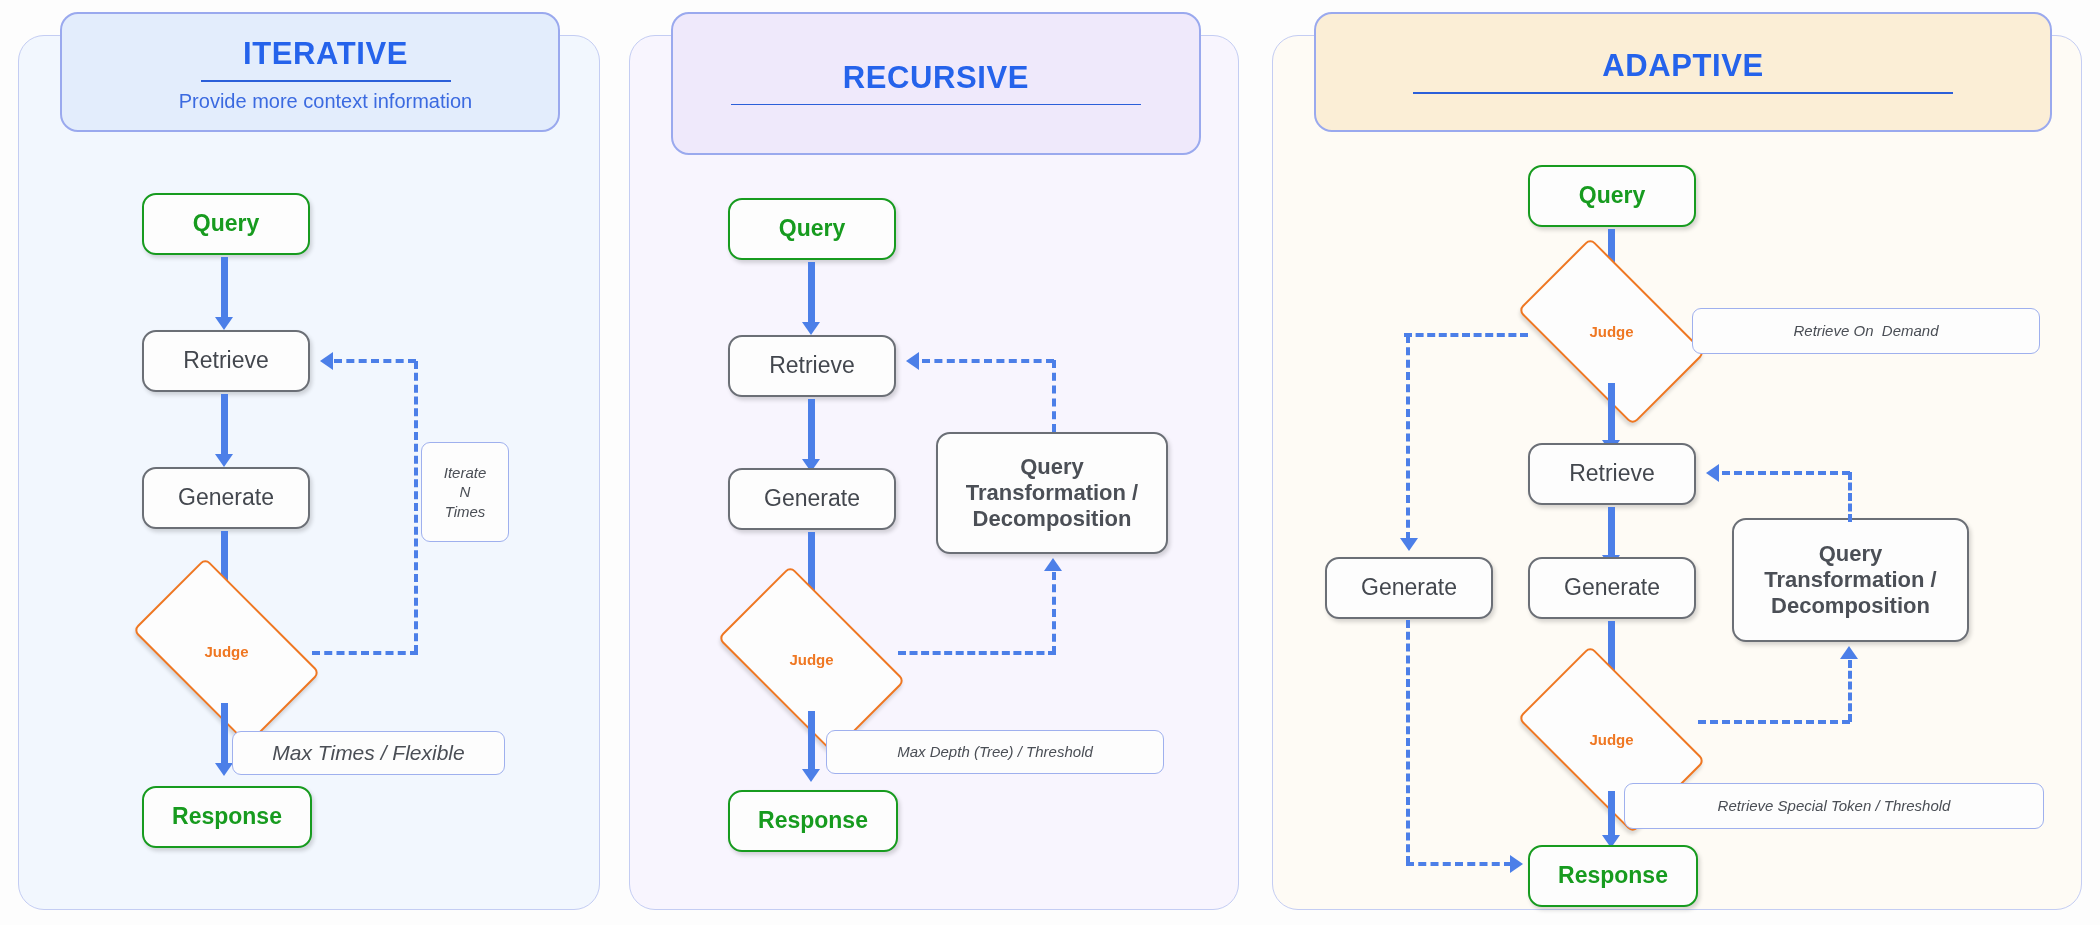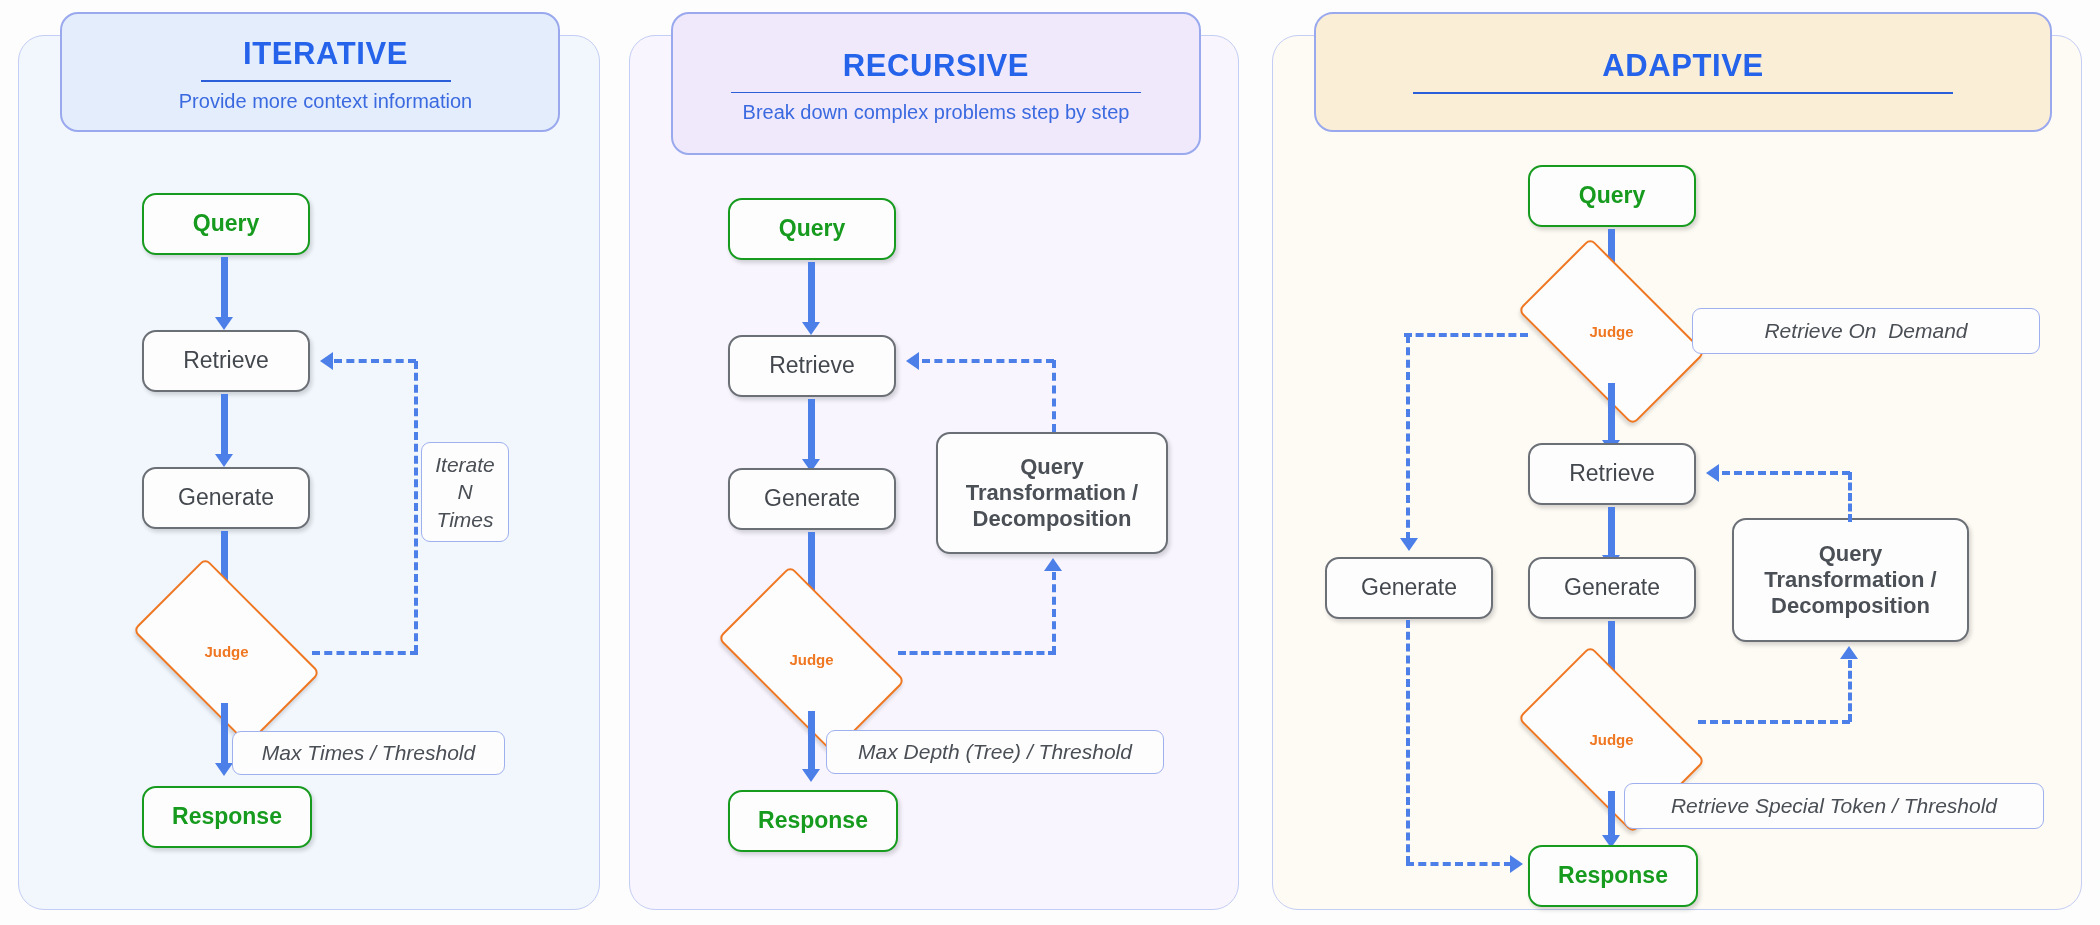--- a/index.html
+++ b/index.html
@@ -98,21 +98,21 @@
 
   
   .note {
     position: absolute;
     background: #fdfdfd;
     border: 1.3px solid #9fb0ee;
     border-radius: 9px;
     display: flex; align-items: center; justify-content: center;
     color: #4a4e55;
     font-style: italic;
-    font-size: 21px;
+    font-size: 15px;
     line-height: 1.3;
     text-align: center;
     white-space: pre;
   }
 
   
   .arrow-solid { position: absolute; background: #4c7fe8; }
   .arrow-head {
     position: absolute; width: 0; height: 0;
   }
@@ -183,29 +183,28 @@
 
     <div class="dash-h" style="left:312px; top:651px; width:106px;"></div>
     <div class="dash-v" style="left:414px; top:361px; height:292px;"></div>
     <div class="dash-h" style="left:334px; top:359px; width:82px;"></div>
     <div class="arrow-head head-left" style="left:320px; top:352px;"></div>
 
     <div class="note" style="left:421px; top:442px; width:88px; height:100px;">Iterate
 N
 Times</div>
 
-    <div class="note" style="left:232px; top:731px; width:273px; height:44px; font-size:21px;">Max Times / Threshold</div>
+    <div class="note" style="left:232px; top:731px; width:273px; height:44px; font-size:21px;">Max Times / Flexible</div>
   </div>
 
   <div class="p-rec">
     <div class="panel-body" style="left:629px; top:35px; width:610px; height:875px;"></div>
     <div class="panel-header" style="left:671px; top:12px; width:530px; height:143px;">
       <div class="panel-title">RECURSIVE</div>
       <div class="title-rule" style="width:410px;"></div>
-      <div class="panel-sub">Break down complex problems step by step</div>
     </div>
 
     <div class="node terminal" style="left:728px; top:198px; width:168px; height:62px;">Query</div>
     <div class="arrow-solid" style="left:808px; top:262px; width:7px; height:62px;"></div>
     <div class="arrow-head head-down" style="left:802px; top:322px;"></div>
 
     <div class="node process" style="left:728px; top:335px; width:168px; height:62px;">Retrieve</div>
     <div class="arrow-solid" style="left:808px; top:399px; width:7px; height:62px;"></div>
     <div class="arrow-head head-down" style="left:802px; top:459px;"></div>
 
@@ -233,21 +232,21 @@
 
     <div class="dash-v" style="left:1052px; top:360px; height:72px;"></div>
     <div class="dash-h" style="left:922px; top:359px; width:132px;"></div>
     <div class="arrow-head head-left" style="left:906px; top:352px;"></div>
 
     <div class="note" style="left:826px; top:730px; width:338px; height:44px;">Max Depth (Tree) / Threshold</div>
   </div>
 
   <div class="p-ada">
     <div class="panel-body" style="left:1272px; top:35px; width:810px; height:875px;"></div>
-    <div class="panel-header" style="left:1314px; top:12px; width:738px; height:120px;border-radius:19px;">
+    <div class="panel-header" style="left:1314px; top:12px; width:738px; height:120px;">
       <div class="panel-title">ADAPTIVE</div>
       <div class="title-rule" style="width:540px;"></div>
     </div>
 
     <div class="node terminal" style="left:1528px; top:165px; width:168px; height:62px;">Query</div>
     <div class="arrow-solid" style="left:1608px; top:229px; width:7px; height:48px;"></div>
     <div class="arrow-head head-down" style="left:1602px; top:273px;"></div>
 
     <div class="diamond" style="left:1530px; top:280px; width:163px; height:103px;">
       <div class="shape"></div>

